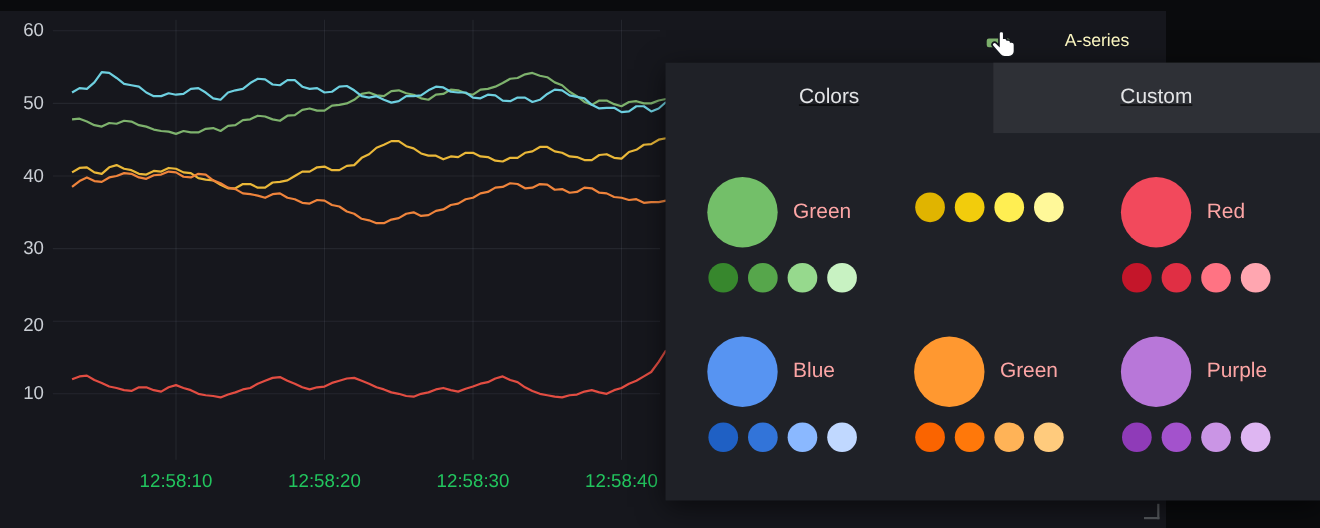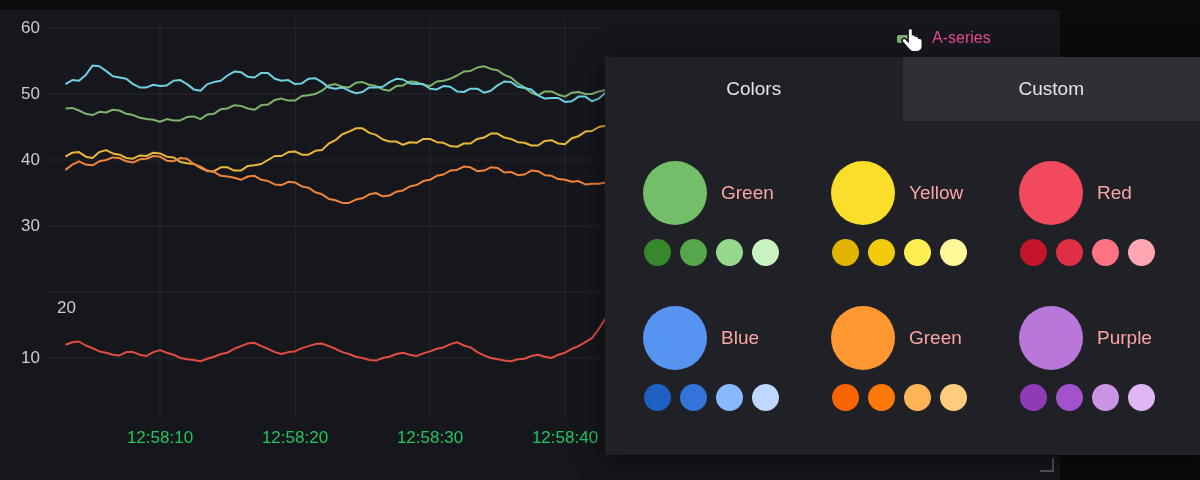--- a/index.html
+++ b/index.html
@@ -20,28 +20,28 @@
   }
   .x-tick{
     position:absolute;width:110px;margin-left:-55px;text-align:center;
     color:#22c55e;font-size:17px;line-height:20px;top:418px;
   }
   
   .legend{
     position:absolute;left:897px;top:19px;display:flex;align-items:center;gap:14px;
   }
   .legend-marker{width:21px;height:8px;border-radius:2px;margin-top:2px;}
-  .legend-label{color:#ec4899;font-size:16px;}
+  .legend-label{color:#fef9c3;font-size:16px;margin-left:36px;}
   .cursor-hand{position:absolute;left:899px;top:27px;pointer-events:none;z-index:30;}
   
   .popup{
     position:absolute;left:605px;top:57px;width:595px;height:398px;
     background:#1f2127;box-shadow:0 6px 24px rgba(0,0,0,.55);z-index:20;
   }
-  .popup-tabs{display:flex;height:64px;}
+  .popup-tabs{display:flex;height:64px;text-decoration:underline;}
   .popup-tab{
     flex:1 1 0;display:flex;align-items:center;justify-content:center;
     color:#e3e4e6;font-size:19px;cursor:pointer;
   }
   .popup-tab.inactive{background:#2e3036;}
   .palette-grid{
     display:grid;grid-template-columns:repeat(3,182px);column-gap:6px;row-gap:40px;
     padding:40px 0 0 38px;
   }
   .group-top{display:flex;align-items:center;gap:14px;height:64px;}
@@ -71,21 +71,21 @@
       <line x1="430" x2="430" y1="8" y2="408" stroke="rgba(210,220,240,0.08)" stroke-width="1"></line>
       <line x1="565" x2="565" y1="8" y2="408" stroke="rgba(210,220,240,0.08)" stroke-width="1"></line>
       <polyline points="65.5,98.5 72.3,97.9 79.0,100.5 85.8,103.8 92.5,105.1 99.3,101.8 106.0,102.5 112.8,99.8 119.5,100.5 126.3,103.8 133.0,105.1 139.8,107.8 146.5,109.1 153.3,109.7 160.0,111.7 166.8,109.1 173.5,110.4 180.3,110.4 187.0,107.1 193.8,106.4 200.5,109.1 207.3,104.5 214.0,103.8 220.8,99.2 227.5,98.5 234.3,95.2 241.0,95.9 247.8,98.5 254.5,99.8 261.3,95.2 268.0,94.6 274.8,89.9 281.5,88.6 288.3,90.6 295.0,90.6 301.8,86.0 308.5,85.3 315.3,84.0 322.0,80.7 328.8,75.4 335.5,74.1 342.3,76.7 349.0,77.4 355.8,72.8 362.5,72.1 369.3,74.8 376.0,76.1 382.8,79.4 389.5,80.7 396.3,76.1 403.0,75.4 409.8,71.5 416.5,72.1 423.3,74.8 430.0,76.1 436.8,71.5 443.5,70.8 450.3,68.8 457.0,65.5 463.8,61.6 470.5,60.9 477.3,57.6 484.0,56.3 490.8,58.9 497.5,60.2 504.3,64.9 511.0,67.5 517.8,73.4 524.5,77.4 531.3,82.7 538.0,85.3 544.8,81.4 551.5,81.4 558.3,84.7 565.0,86.6 571.8,82.7 578.5,82.0 585.3,84.0 592.0,84.0 598.8,81.4 605.5,80.0" fill="none" stroke="#7EB26D" stroke-width="2" stroke-linejoin="round"></polyline>
       <polyline points="65.5,146.7 72.3,142.7 79.0,142.1 85.8,146.7 92.5,148.0 99.3,142.1 106.0,140.1 112.8,143.4 119.5,144.7 126.3,148.0 133.0,148.7 139.8,145.4 146.5,146.0 153.3,142.7 160.0,143.4 166.8,146.7 173.5,147.4 180.3,152.0 187.0,153.3 193.8,154.0 200.5,157.9 207.3,161.2 214.0,161.2 220.8,157.3 227.5,157.3 234.3,160.6 241.0,160.6 247.8,155.9 254.5,155.3 261.3,154.0 268.0,150.0 274.8,146.0 281.5,146.0 288.3,142.1 295.0,141.4 301.8,144.7 308.5,144.7 315.3,140.8 322.0,140.1 328.8,133.5 335.5,130.2 342.3,124.3 349.0,121.6 355.8,118.3 362.5,118.3 369.3,122.9 376.0,124.9 382.8,129.5 389.5,131.5 396.3,131.5 403.0,134.8 409.8,132.2 416.5,132.8 423.3,128.9 430.0,128.9 436.8,132.2 443.5,132.8 450.3,136.1 457.0,136.8 463.8,133.5 470.5,133.5 477.3,128.9 484.0,127.6 490.8,123.6 497.5,123.6 504.3,127.6 511.0,128.9 517.8,132.2 524.5,132.8 531.3,135.5 538.0,135.5 544.8,130.9 551.5,130.2 558.3,133.5 565.0,134.2 571.8,128.2 578.5,126.2 585.3,121.6 592.0,121.0 598.8,117.0 605.5,115.7" fill="none" stroke="#EAB839" stroke-width="2" stroke-linejoin="round"></polyline>
       <polyline points="65.5,74.1 72.3,70.1 79.0,70.8 85.8,64.9 92.5,55.6 99.3,56.3 106.0,60.9 112.8,66.2 119.5,67.5 126.3,68.8 133.0,74.1 139.8,77.4 146.5,77.4 153.3,74.8 160.0,76.1 166.8,75.4 173.5,70.8 180.3,70.1 187.0,74.1 193.8,79.4 200.5,80.7 207.3,74.1 214.0,72.1 220.8,70.8 227.5,65.5 234.3,61.6 241.0,62.2 247.8,66.8 254.5,67.5 261.3,62.9 268.0,62.9 274.8,68.8 281.5,70.8 288.3,70.1 295.0,74.1 301.8,73.4 308.5,68.8 315.3,68.2 322.0,72.1 328.8,77.4 335.5,78.7 342.3,77.4 349.0,80.7 355.8,83.3 362.5,82.0 369.3,77.4 376.0,77.4 382.8,76.7 389.5,72.1 396.3,68.8 403.0,69.5 409.8,73.4 416.5,74.1 423.3,74.1 430.0,78.7 436.8,79.4 443.5,76.1 450.3,76.7 457.0,81.4 463.8,82.0 470.5,78.7 477.3,78.7 484.0,82.7 490.8,80.7 497.5,75.4 504.3,71.5 511.0,72.1 517.8,76.7 524.5,78.1 531.3,79.4 538.0,85.3 544.8,88.6 551.5,88.0 558.3,88.0 565.0,91.9 571.8,91.3 578.5,86.6 585.3,86.6 592.0,91.3 598.8,88.6 605.5,82.7" fill="none" stroke="#6ED0E0" stroke-width="2" stroke-linejoin="round"></polyline>
       <polyline points="65.5,159.9 72.3,154.6 79.0,151.3 85.8,154.6 92.5,155.3 99.3,151.3 106.0,150.0 112.8,147.4 119.5,148.0 126.3,151.3 133.0,152.6 139.8,149.3 146.5,148.7 153.3,146.0 160.0,146.7 166.8,150.7 173.5,151.3 180.3,148.0 187.0,148.7 193.8,154.0 200.5,156.6 207.3,160.6 214.0,161.9 220.8,165.8 227.5,166.5 234.3,167.8 241.0,169.8 247.8,166.5 254.5,165.8 261.3,169.8 268.0,171.1 274.8,174.4 281.5,175.1 288.3,171.8 295.0,172.4 301.8,176.4 308.5,177.7 315.3,182.3 322.0,184.3 328.8,188.9 335.5,190.3 342.3,192.9 349.0,192.9 355.8,189.6 362.5,188.3 369.3,184.3 376.0,183.0 382.8,186.3 389.5,185.6 396.3,181.7 403.0,180.4 409.8,176.4 416.5,175.1 423.3,171.1 430.0,169.8 436.8,165.8 443.5,164.5 450.3,160.6 457.0,159.9 463.8,156.6 470.5,157.3 477.3,161.2 484.0,160.6 490.8,157.3 497.5,157.9 504.3,162.5 511.0,161.9 517.8,165.2 524.5,164.5 531.3,160.6 538.0,161.2 544.8,165.2 551.5,165.8 558.3,169.1 565.0,169.8 571.8,171.8 578.5,171.1 585.3,174.4 592.0,173.8 598.8,173.8 605.5,172.4" fill="none" stroke="#EF843C" stroke-width="2" stroke-linejoin="round"></polyline>
       <polyline points="65.5,334.8 72.3,332.2 79.0,331.5 85.8,335.5 92.5,338.1 99.3,341.4 106.0,342.7 112.8,344.7 119.5,345.4 126.3,342.1 133.0,342.1 139.8,344.7 146.5,346.0 153.3,342.1 160.0,340.1 166.8,342.7 173.5,344.7 180.3,348.0 187.0,349.3 193.8,350.0 200.5,351.3 207.3,348.7 214.0,346.7 220.8,344.0 227.5,342.7 234.3,338.8 241.0,336.1 247.8,333.5 254.5,332.8 261.3,336.1 268.0,338.8 274.8,342.1 281.5,344.0 288.3,342.1 295.0,341.4 301.8,338.1 308.5,336.1 315.3,334.1 322.0,333.5 328.8,336.1 335.5,338.8 342.3,342.1 349.0,344.0 355.8,346.7 362.5,348.0 369.3,350.0 376.0,350.6 382.8,348.0 389.5,346.7 396.3,344.0 403.0,342.7 409.8,344.7 416.5,346.0 423.3,343.4 430.0,341.4 436.8,338.8 443.5,337.4 450.3,334.1 457.0,332.2 463.8,335.5 470.5,337.4 477.3,342.1 484.0,345.4 490.8,348.0 497.5,349.3 504.3,350.6 511.0,351.3 517.8,349.3 524.5,348.7 531.3,346.0 538.0,344.7 544.8,346.7 551.5,348.0 558.3,344.7 565.0,342.7 571.8,338.8 578.5,336.1 585.3,332.2 592.0,328.2 598.8,319.0 605.5,308.4" fill="none" stroke="#E24D42" stroke-width="2" stroke-linejoin="round"></polyline>
     </svg>
   <div id="y-ticks">
       <div class="y-tick" style="top: 338px;">10</div>
-      <div class="y-tick" style="top: 288px; padding-left: 36px;">20</div>
+      <div class="y-tick" style="top: 276px;">20</div>
       <div class="y-tick" style="top: 206px;">30</div>
       <div class="y-tick" style="top: 140px;">40</div>
       <div class="y-tick" style="top: 74px; text-align: right;">50</div>
       <div class="y-tick" style="top: 8px;">60</div>
     </div>
   <div id="x-ticks">
       <div class="x-tick" style="left: 160px;">12:58:10</div>
       <div class="x-tick" style="left: 295px;">12:58:20</div>
       <div class="x-tick" style="left: 430px;">12:58:30</div>
       <div class="x-tick" style="left: 565px;">12:58:40</div>
@@ -112,24 +112,20 @@
           <div class="group-name">Green</div>
         </div>
         <div class="variants">
           <div class="variant" style="background: rgb(55, 135, 45);"></div>
           <div class="variant" style="background: rgb(86, 166, 75);"></div>
           <div class="variant" style="background: rgb(150, 217, 141);"></div>
           <div class="variant" style="background: rgb(200, 242, 194);"></div>
         </div>
       </div>
       <div>
-        <div class="group-top">
-          <div class="big-circle" style="background: rgb(250, 222, 42);"></div>
-          <div class="group-name">Yellow</div>
-        </div>
         <div class="variants">
           <div class="variant" style="background: rgb(224, 180, 0);"></div>
           <div class="variant" style="background: rgb(242, 204, 12);"></div>
           <div class="variant" style="background: rgb(255, 238, 82);"></div>
           <div class="variant" style="background: rgb(255, 248, 153);"></div>
         </div>
       </div>
       <div>
         <div class="group-top">
           <div class="big-circle" style="background: rgb(242, 73, 92);"></div>

